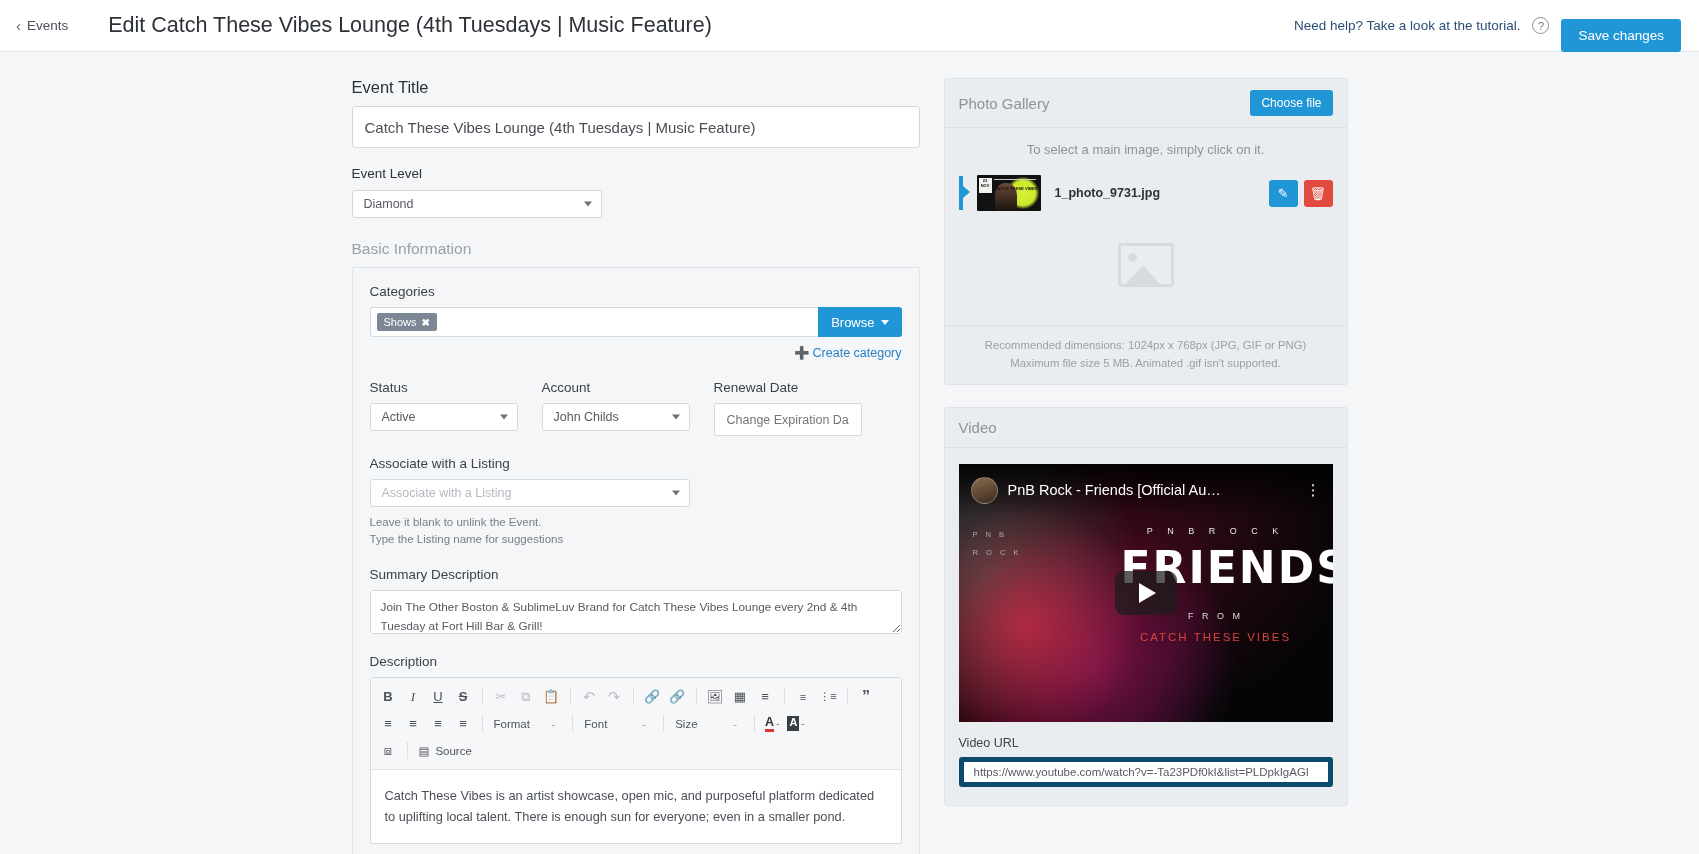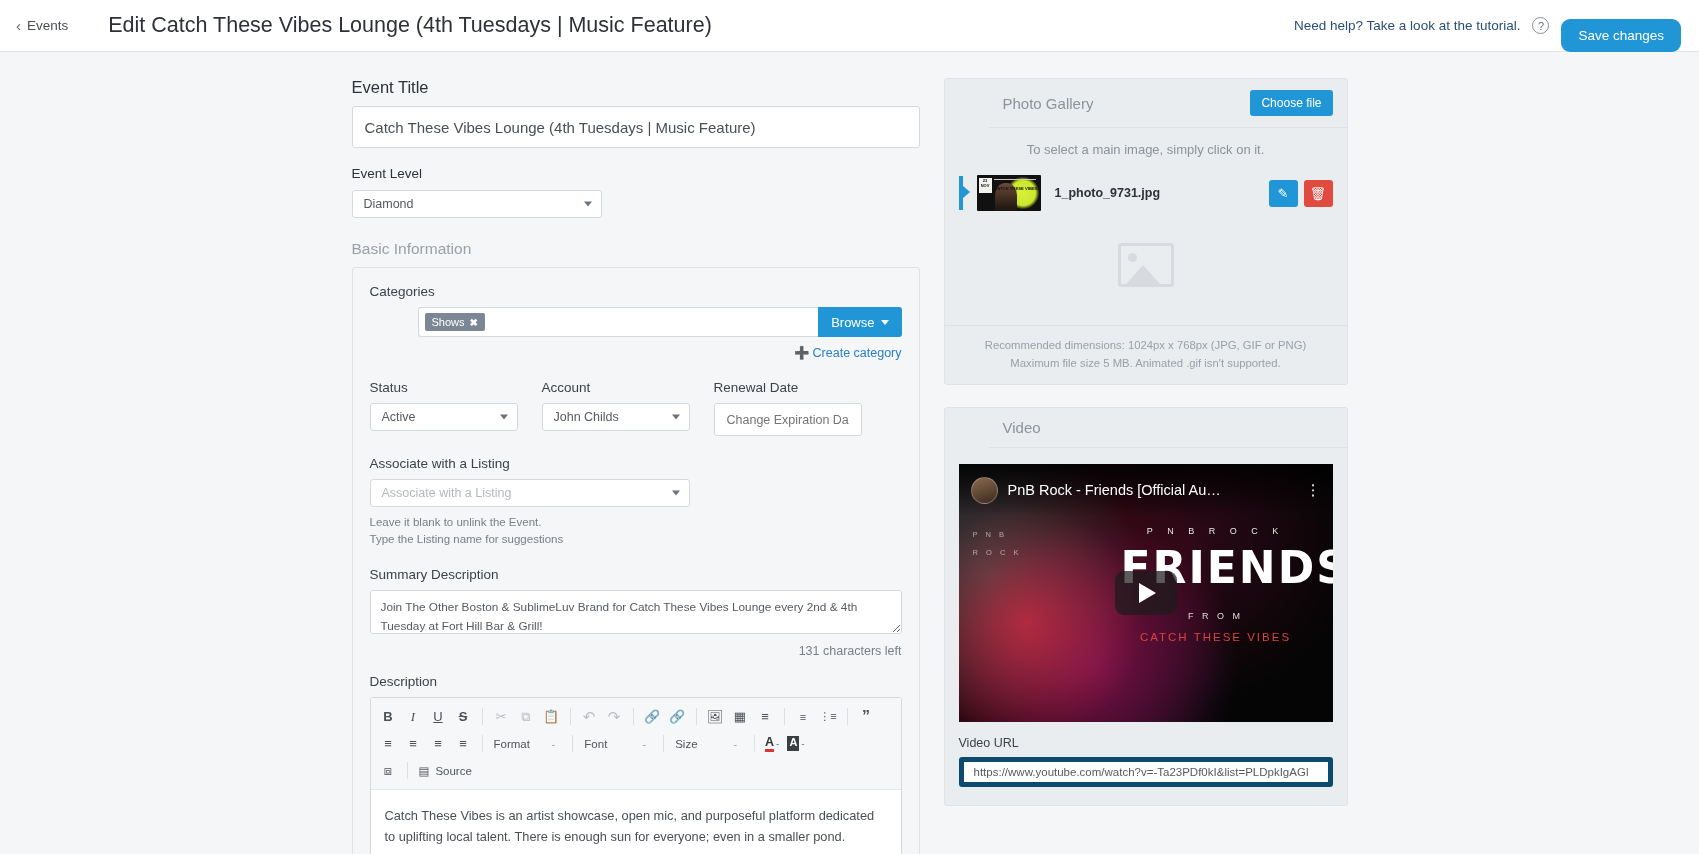--- a/index.html
+++ b/index.html
@@ -41,21 +41,21 @@
   }
   .help-text { font-size: 13.5px; color: #2a4e77; }
   .help-icon {
     width: 17px; height: 17px; border-radius: 50%;
     border: 1.3px solid #8a9099; color: #6d737b;
     font-size: 11px; display: flex; align-items: center; justify-content: center;
     cursor: pointer;
   }
   .btn-save {
     background: #2196d6; color: #fff; border: none;
-    padding: 9px 17px; font-size: 13.5px; border-radius: 9px;
+    padding: 9px 17px; font-size: 13.5px; border-radius: 3px;
     cursor: pointer; font-family: inherit; margin-top: 20px;
   }
 
   
   .page-body {
     display: flex;
     justify-content: center;
     gap: 24px;
     padding-top: 26px;
     height: 802px;
@@ -108,21 +108,20 @@
   }
   .sub-label { font-size: 13.5px; color: #3d4249; margin-bottom: 8px; }
 
   .cat-row { display: flex; }
   .cat-input {
     flex: 1; height: 30px;
     border: 1px solid #d4d9de; border-right: none;
     border-radius: 3px 0 0 3px;
     background: #fff; display: flex; align-items: center;
     padding: 0 6px;
-    margin-left: 48px;
   }
   .tag {
     background: #7b8794; color: #fff;
     font-size: 11px; padding: 3px 7px; border-radius: 2px;
     display: inline-flex; align-items: center; gap: 5px;
   }
   .tag-x { font-size: 10px; cursor: pointer; font-weight: bold; }
   .btn-browse {
     background: #2196d6; color: #fff; border: none;
     border-radius: 0 3px 3px 0;
@@ -205,21 +204,21 @@
     padding: 16px 14px; font-size: 12.8px; color: #4a4f57; line-height: 1.6;
   }
 
   
   .card {
     background: #e9edf0; border: 1px solid #dfe3e7; border-radius: 3px;
     margin-bottom: 22px; overflow: hidden;
   }
   .card-head {
     display: flex; align-items: center; justify-content: space-between;
-    padding: 11px 14px; border-bottom: 1px solid #dde1e5; margin-left: 44px;
+    padding: 11px 14px; border-bottom: 1px solid #dde1e5;
   }
   .card-title { font-size: 15px; color: #8d939b; }
   .btn-choose {
     background: #2196d6; color: #fff; border: none;
     padding: 6px 11px; font-size: 12px; border-radius: 3px;
     cursor: pointer; font-family: inherit;
   }
   .gallery-body { padding: 14px 14px 18px 14px; }
   .gallery-hint {
     text-align: center; font-size: 13px; color: #8d939b; margin-bottom: 18px;
@@ -451,21 +450,20 @@
         <span>Associate with a Listing</span>
         <span class="caret"></span>
       </div>
       <div class="hint">
         <div>Leave it blank to unlink the Event.</div>
         <div>Type the Listing name for suggestions</div>
       </div>
 
       <div class="sub-label" style="margin-top:20px;">Summary Description</div>
       <textarea class="summary" style="">Join The Other Boston &amp; SublimeLuv Brand for Catch These Vibes Lounge every 2nd &amp; 4th Tuesday at Fort Hill Bar &amp; Grill!</textarea>
-      <div class="char-left">131 characters left</div>
 
       <div class="sub-label" style="margin-top:16px;">Description</div>
 
       <div class="editor">
         <div class="editor-toolbar">
 
           <div class="tb-row">
             <div class="tb-btn" style="font-weight:bold;">B</div>
             <div class="tb-btn" style="font-style:italic;font-family:'Liberation Serif',serif;">I</div>
             <div class="tb-btn" style="text-decoration:underline;">U</div>

